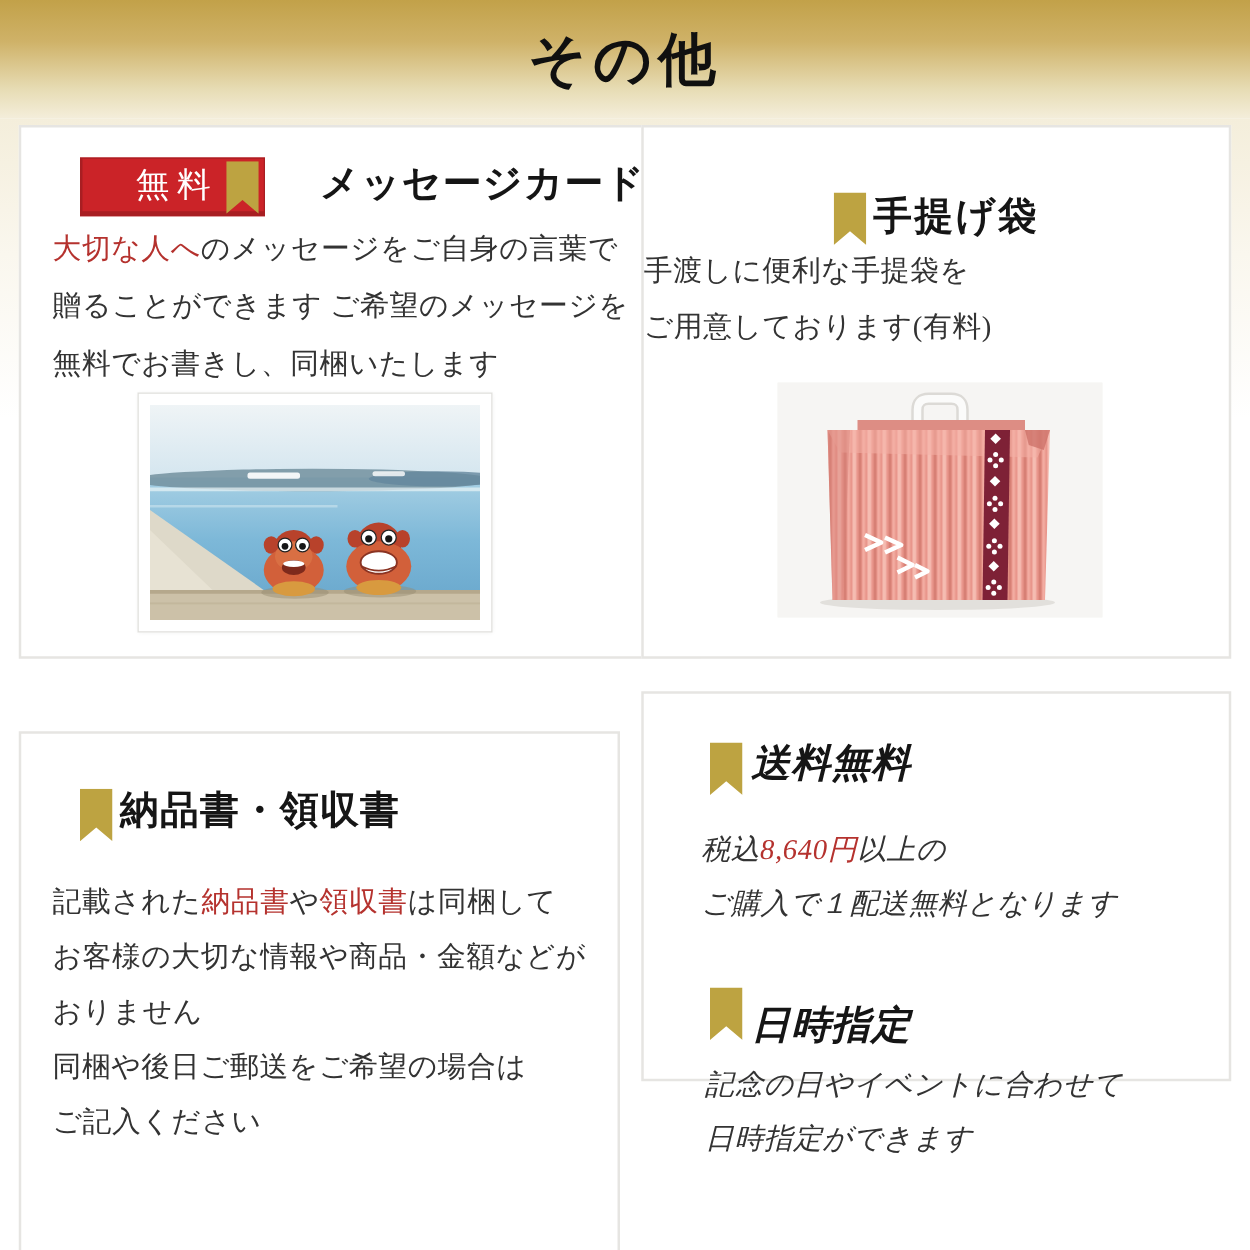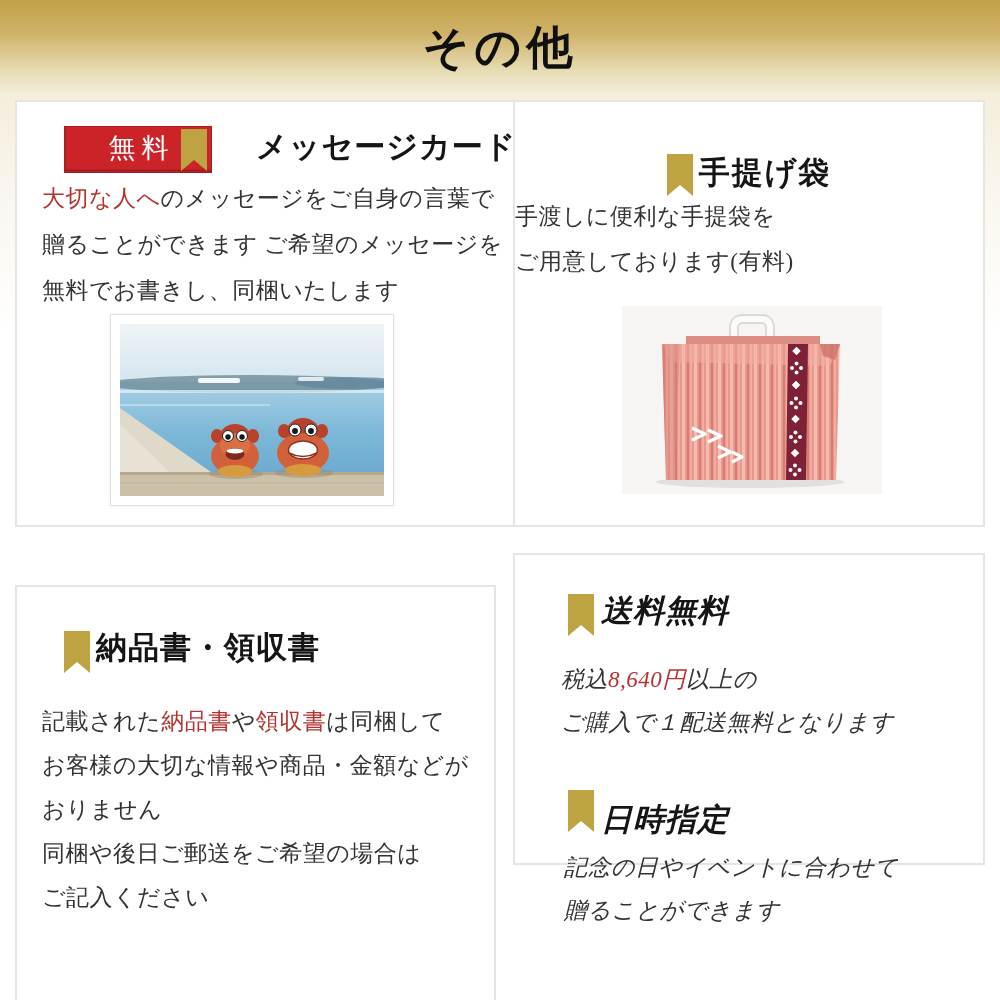--- a/index.html
+++ b/index.html
@@ -258,15 +258,15 @@
     <p>ご購入で１配送無料となります</p>
   </div>
   <div class="bm" style="left:53px; top:235px;">
     <svg viewBox="0 0 26 42">
         <polygon points="0,0 26,0 26,42 13,31 0,42" fill="#bda341"></polygon>
       </svg>
   </div>
   <div class="ptitle" style="left:86px; top:244px;">日時指定</div>
   <div class="body-text lh43" style="left:49px; top:291px;">
     <p>記念の日やイベントに合わせて</p>
-    <p>贈ることができます</p>
+    <p>日時指定ができます</p>
   </div>
 </div>
 
 </body></html>

